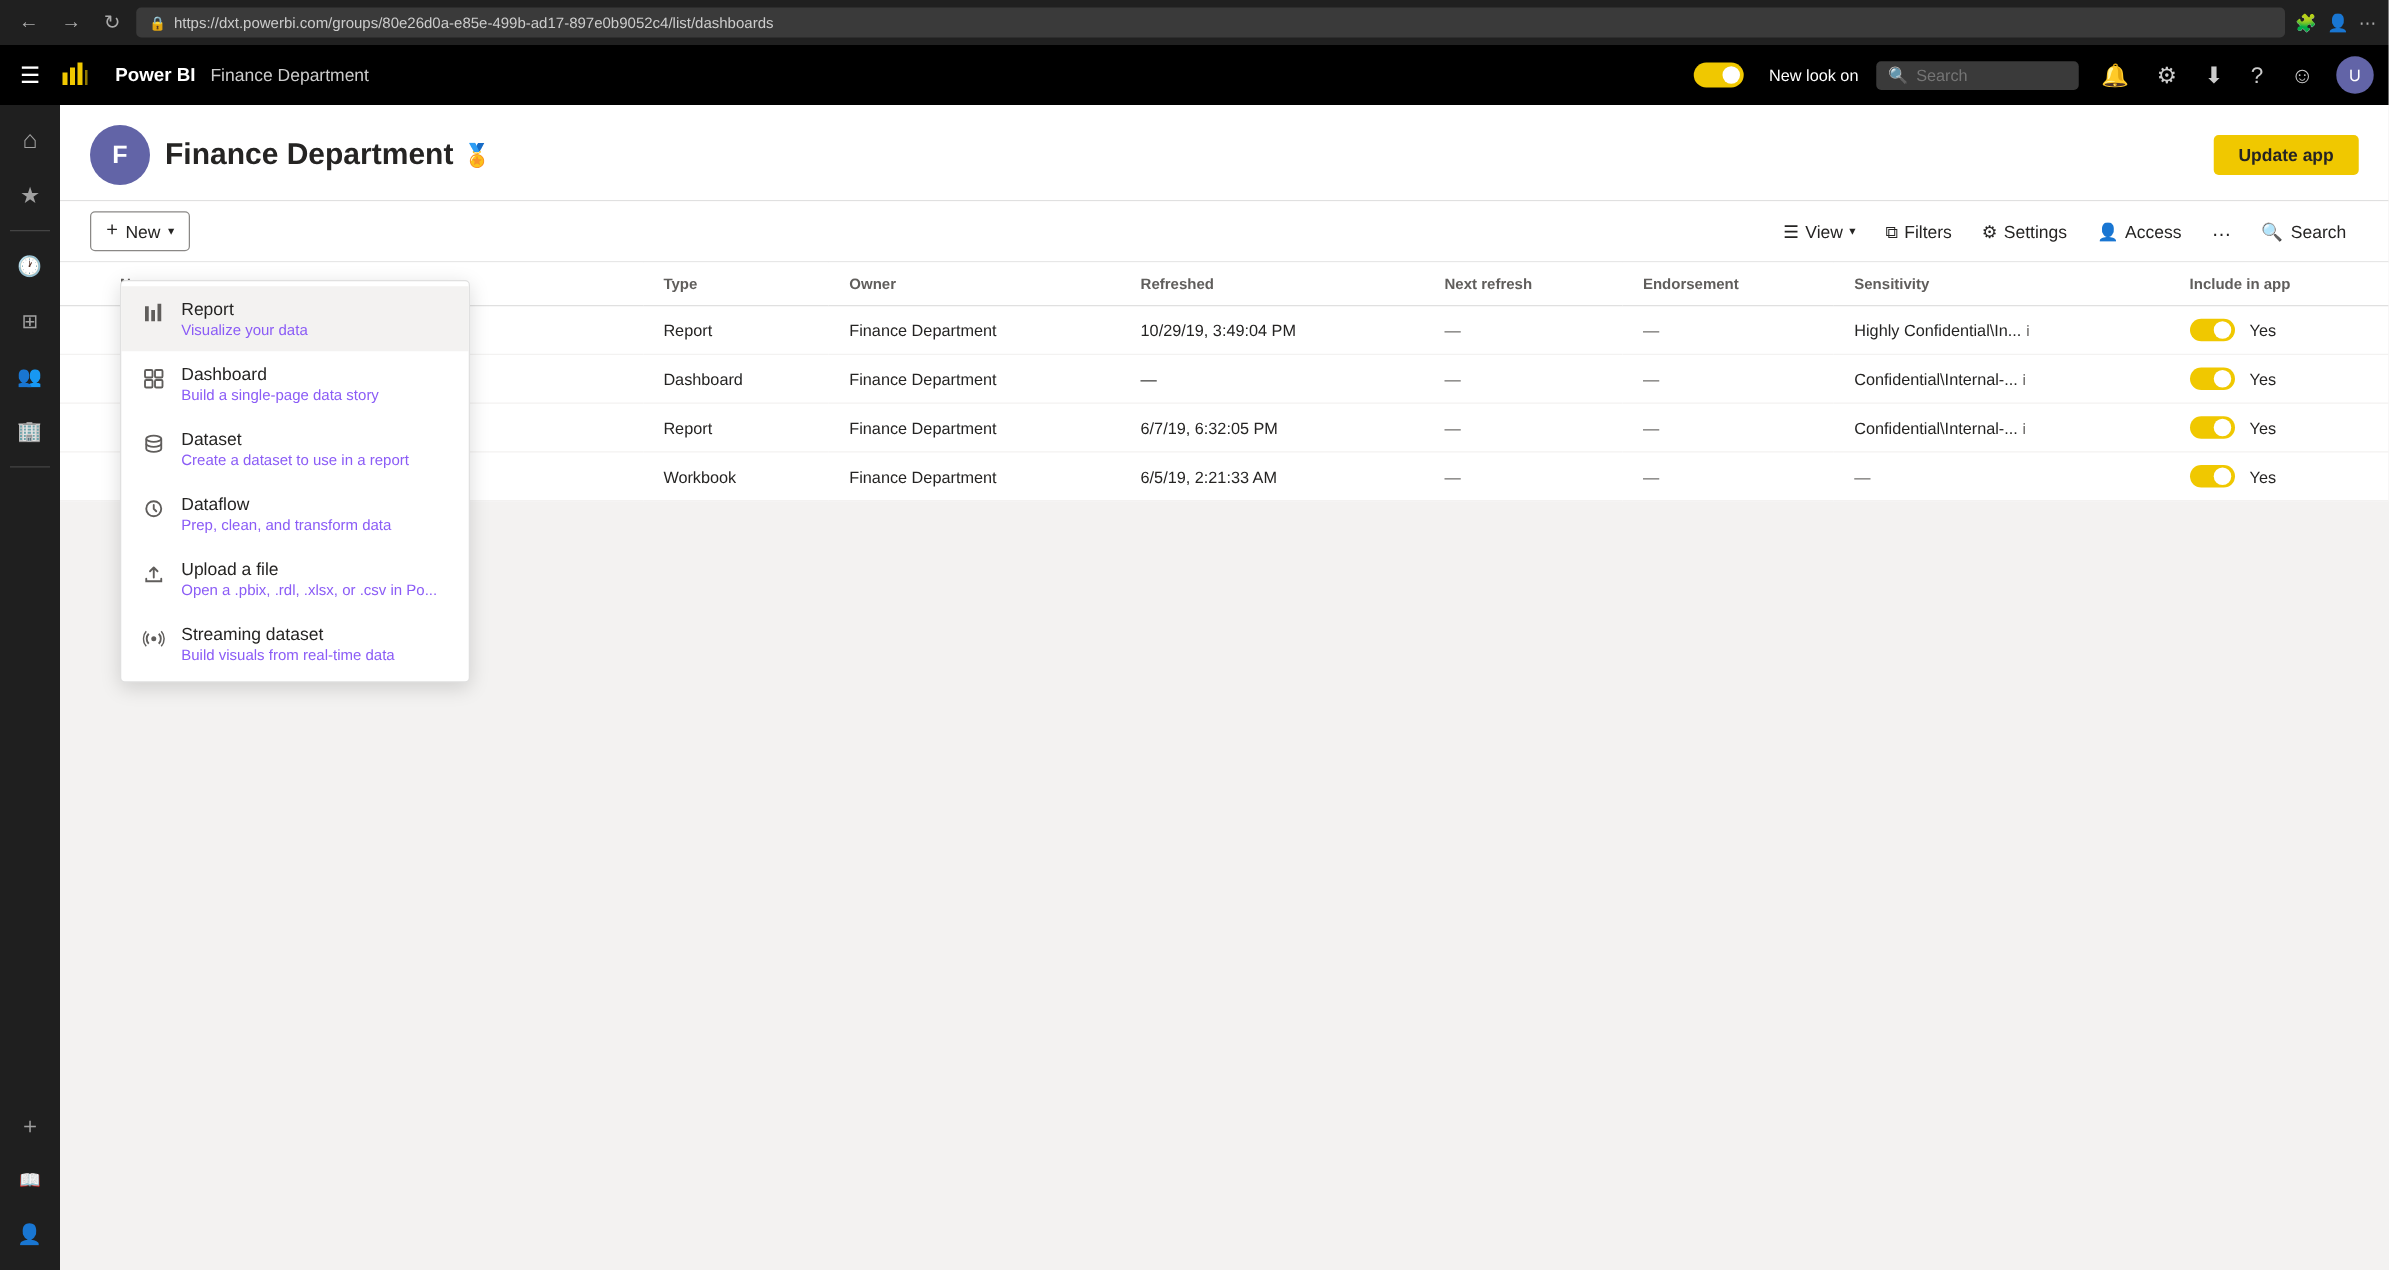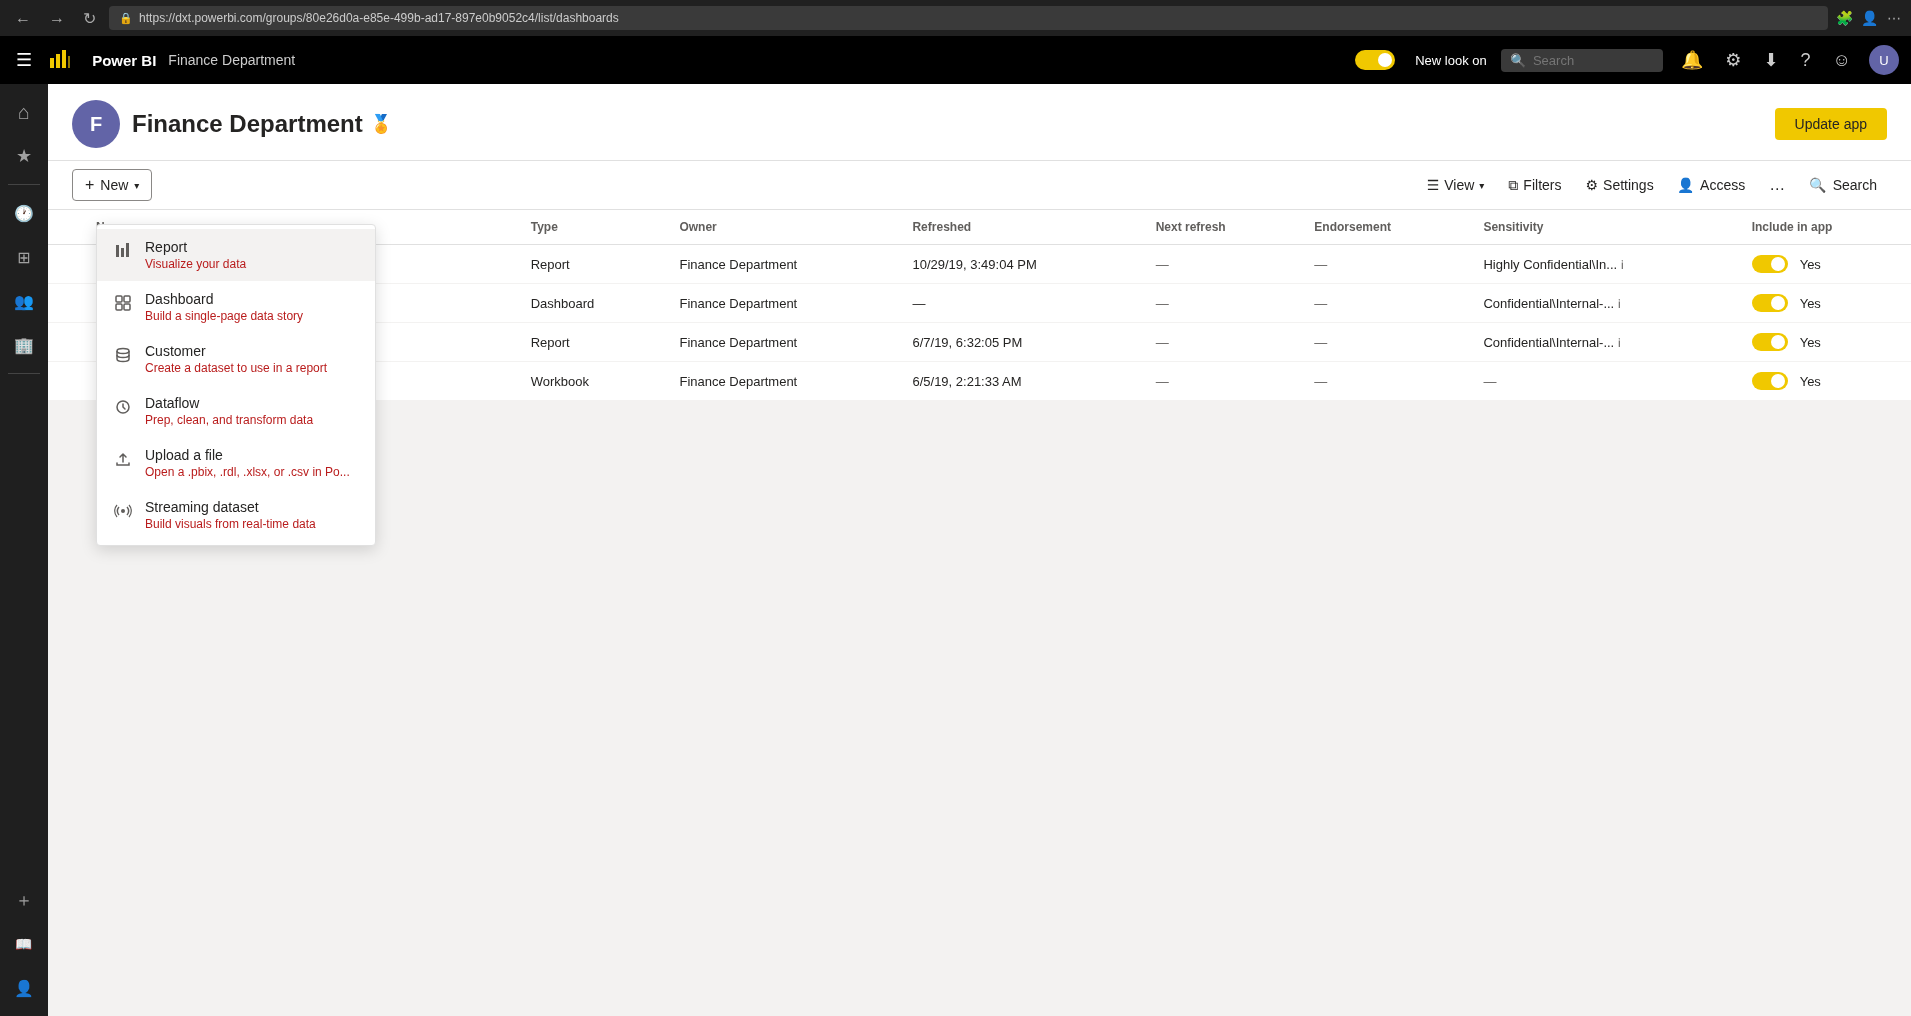--- a/index.html
+++ b/index.html
@@ -131,21 +131,21 @@
     }
     .workspace-title {
       font-size: 24px; font-weight: 600; color: #252423;
       display: flex; align-items: center; gap: 8px;
     }
     .certified-icon { color: #6264a7; font-size: 18px; }
     .update-app-btn {
       margin-left: auto;
       background: #f0c800; color: #252423;
       border: none; border-radius: 4px;
-      padding: 8px 20px; font-size: 14px; font-weight: 400;
+      padding: 8px 20px; font-size: 14px; font-weight: 700;
       cursor: pointer;
     }
 
     
     .toolbar {
       display: flex;
       align-items: center;
       padding: 8px 24px;
       background: white;
       border-bottom: 1px solid #e0e0e0;
@@ -237,21 +237,21 @@
     }
     .dropdown-item.active { background: #f3f2f1; }
     .dropdown-item-icon {
       width: 20px; height: 20px;
       display: flex; align-items: center; justify-content: center;
       color: #605e5c; font-size: 16px; margin-top: 2px;
       flex-shrink: 0;
     }
     .dropdown-item-content { display: flex; flex-direction: column; gap: 2px; }
     .dropdown-item-title { font-size: 14px; color: #252423; font-weight: 500; }
-    .dropdown-item-desc { font-size: 12px; color: #b91c1c; text-align: right; }
+    .dropdown-item-desc { font-size: 12px; color: #8b5cf6; text-align: right; }
 
     
     .name-col { min-width: 300px; }
     .first-col-padding { padding-left: 48px !important; }
   </style>
 </head>
 <body>
 
 <div class="browser-bar">
   <span class="browser-nav-btn">←</span>
@@ -471,21 +471,21 @@
         </div>
         <div class="dropdown-item">
           <div class="dropdown-item-icon">
             <svg width="18" height="18" viewBox="0 0 18 18" fill="none">
               <ellipse cx="9" cy="5" rx="6" ry="2.5" stroke="#605e5c" stroke-width="1.5" fill="none"></ellipse>
               <path d="M3 5v4c0 1.38 2.69 2.5 6 2.5s6-1.12 6-2.5V5" stroke="#605e5c" stroke-width="1.5" fill="none"></path>
               <path d="M3 9v4c0 1.38 2.69 2.5 6 2.5s6-1.12 6-2.5V9" stroke="#605e5c" stroke-width="1.5" fill="none"></path>
             </svg>
           </div>
           <div class="dropdown-item-content">
-            <span class="dropdown-item-title">Customer</span>
+            <span class="dropdown-item-title">Dataset</span>
             <span class="dropdown-item-desc">Create a dataset to use in a report</span>
           </div>
         </div>
         <div class="dropdown-item">
           <div class="dropdown-item-icon">
             <svg width="18" height="18" viewBox="0 0 18 18" fill="none">
               <circle cx="9" cy="9" r="6" stroke="#605e5c" stroke-width="1.5" fill="none"></circle>
               <path d="M9 6v3l2 2" stroke="#605e5c" stroke-width="1.5" stroke-linecap="round"></path>
             </svg>
           </div>

